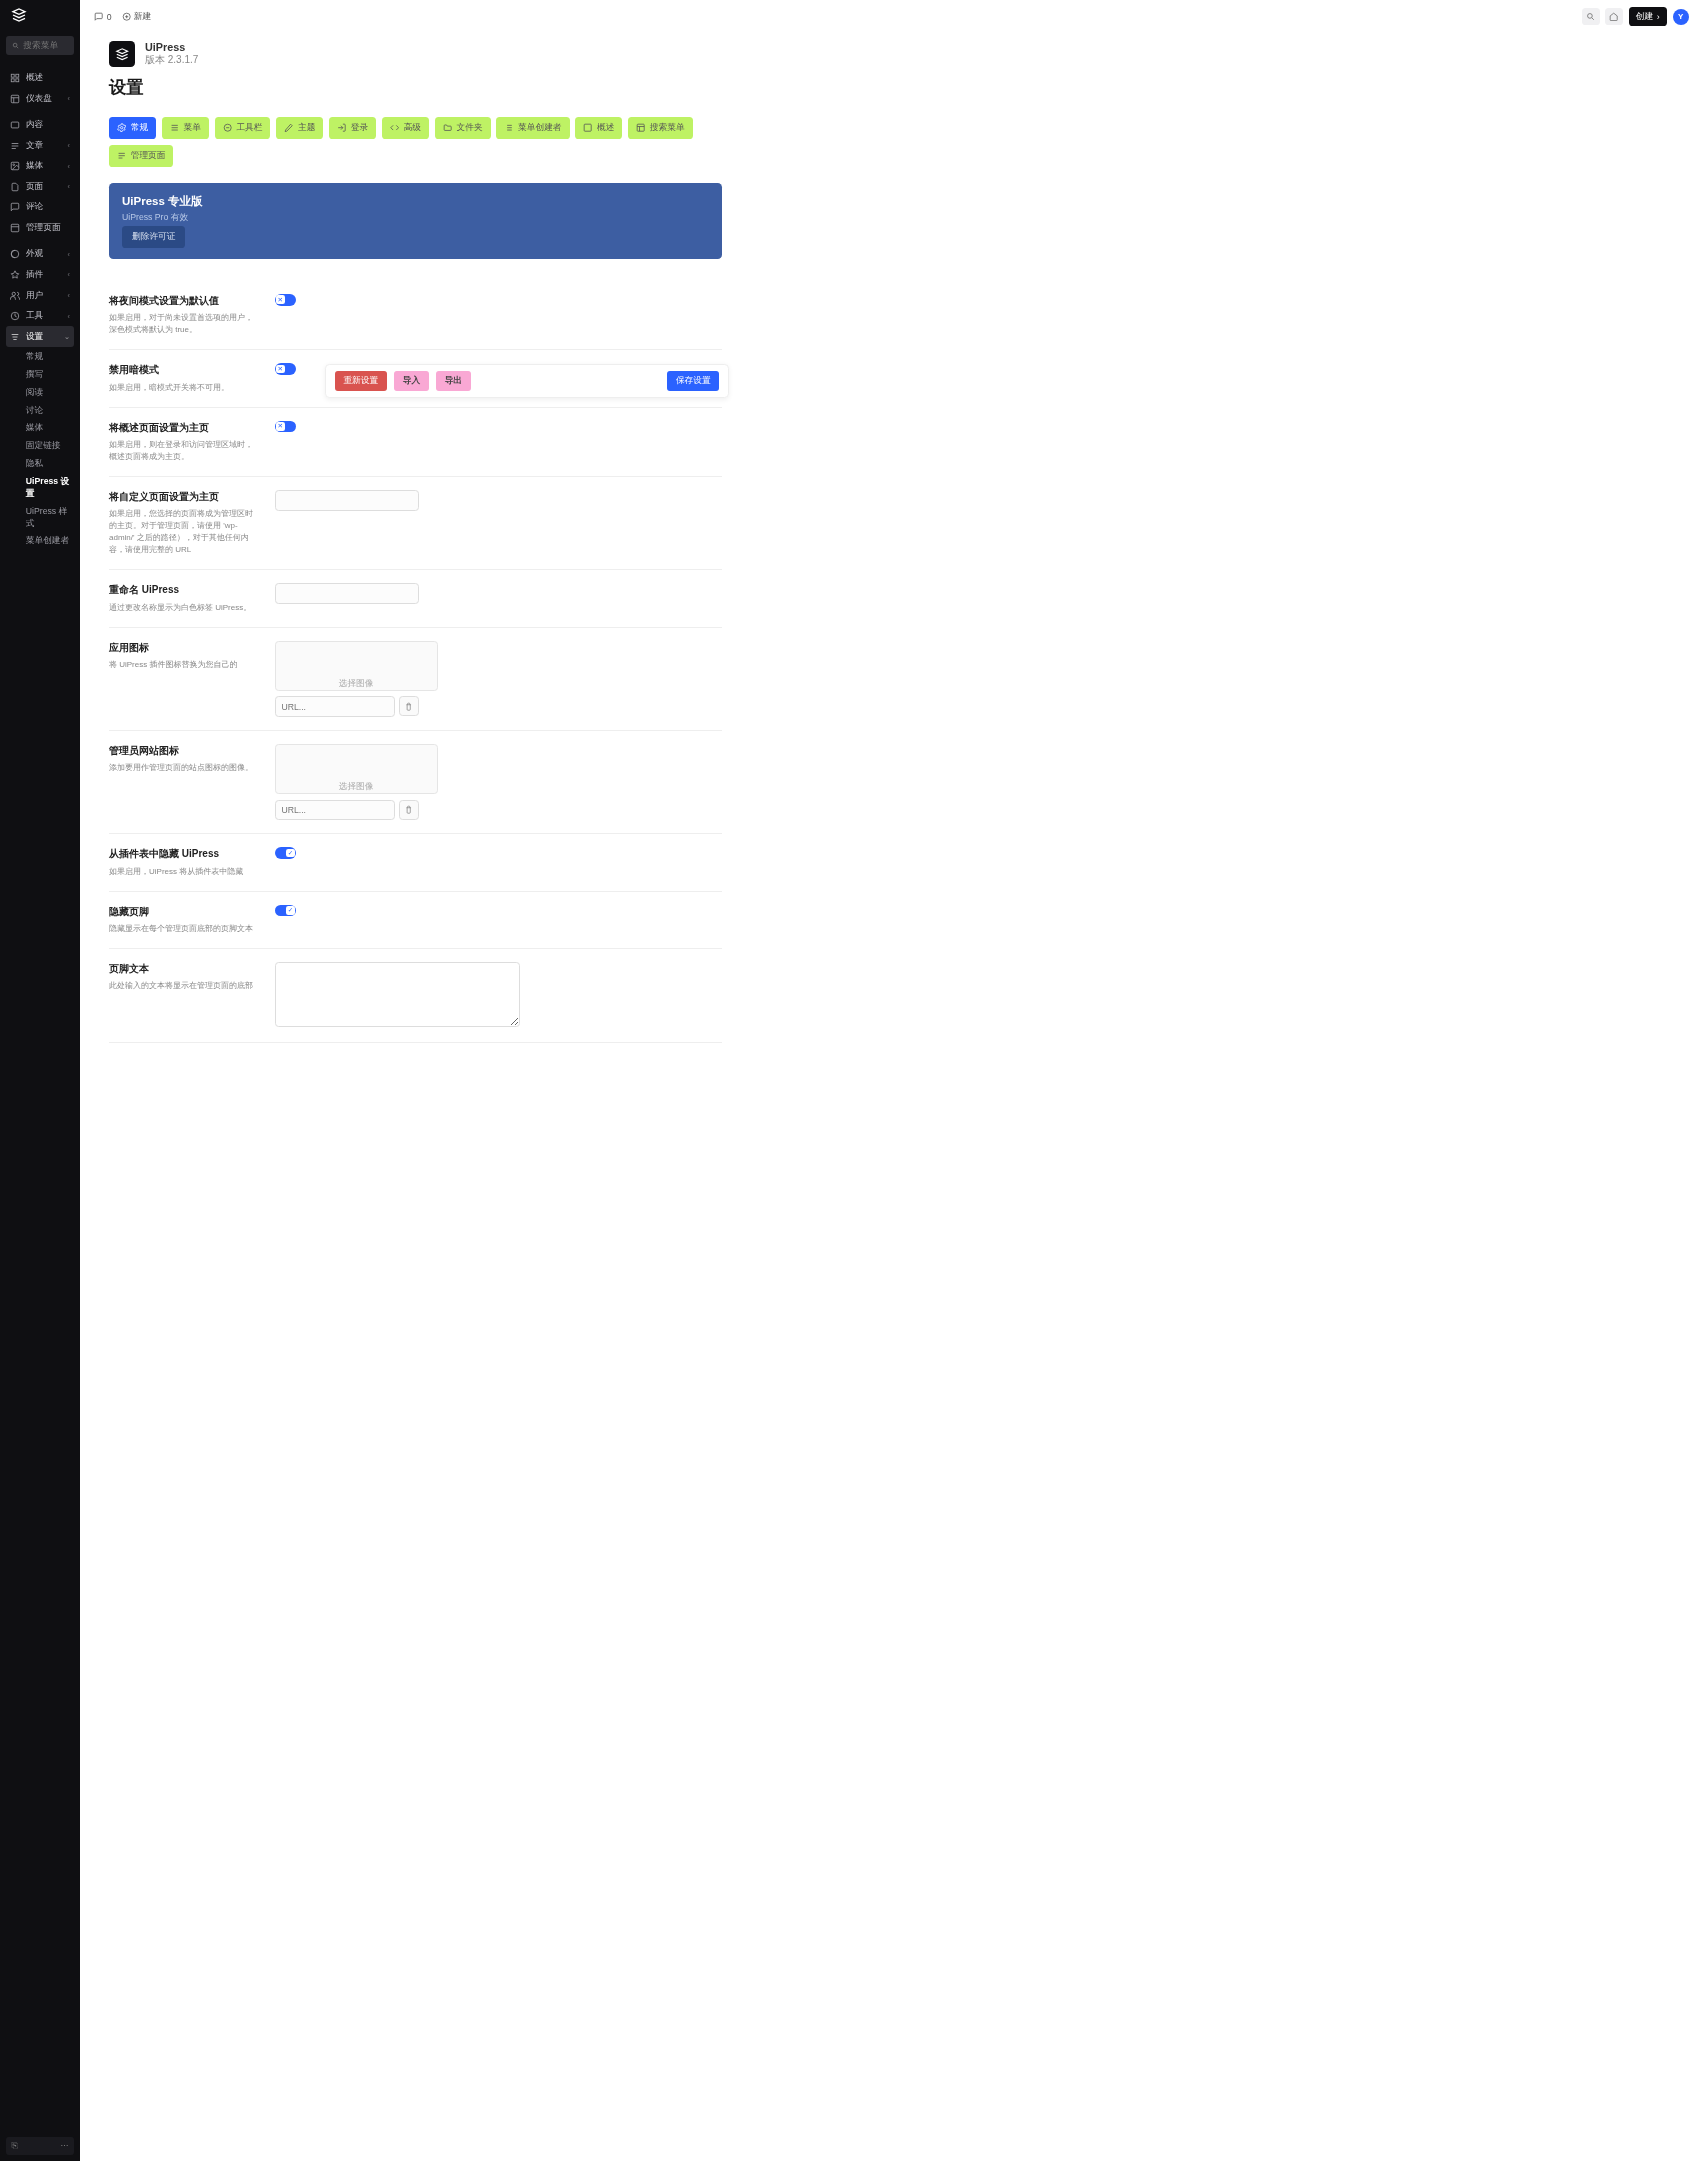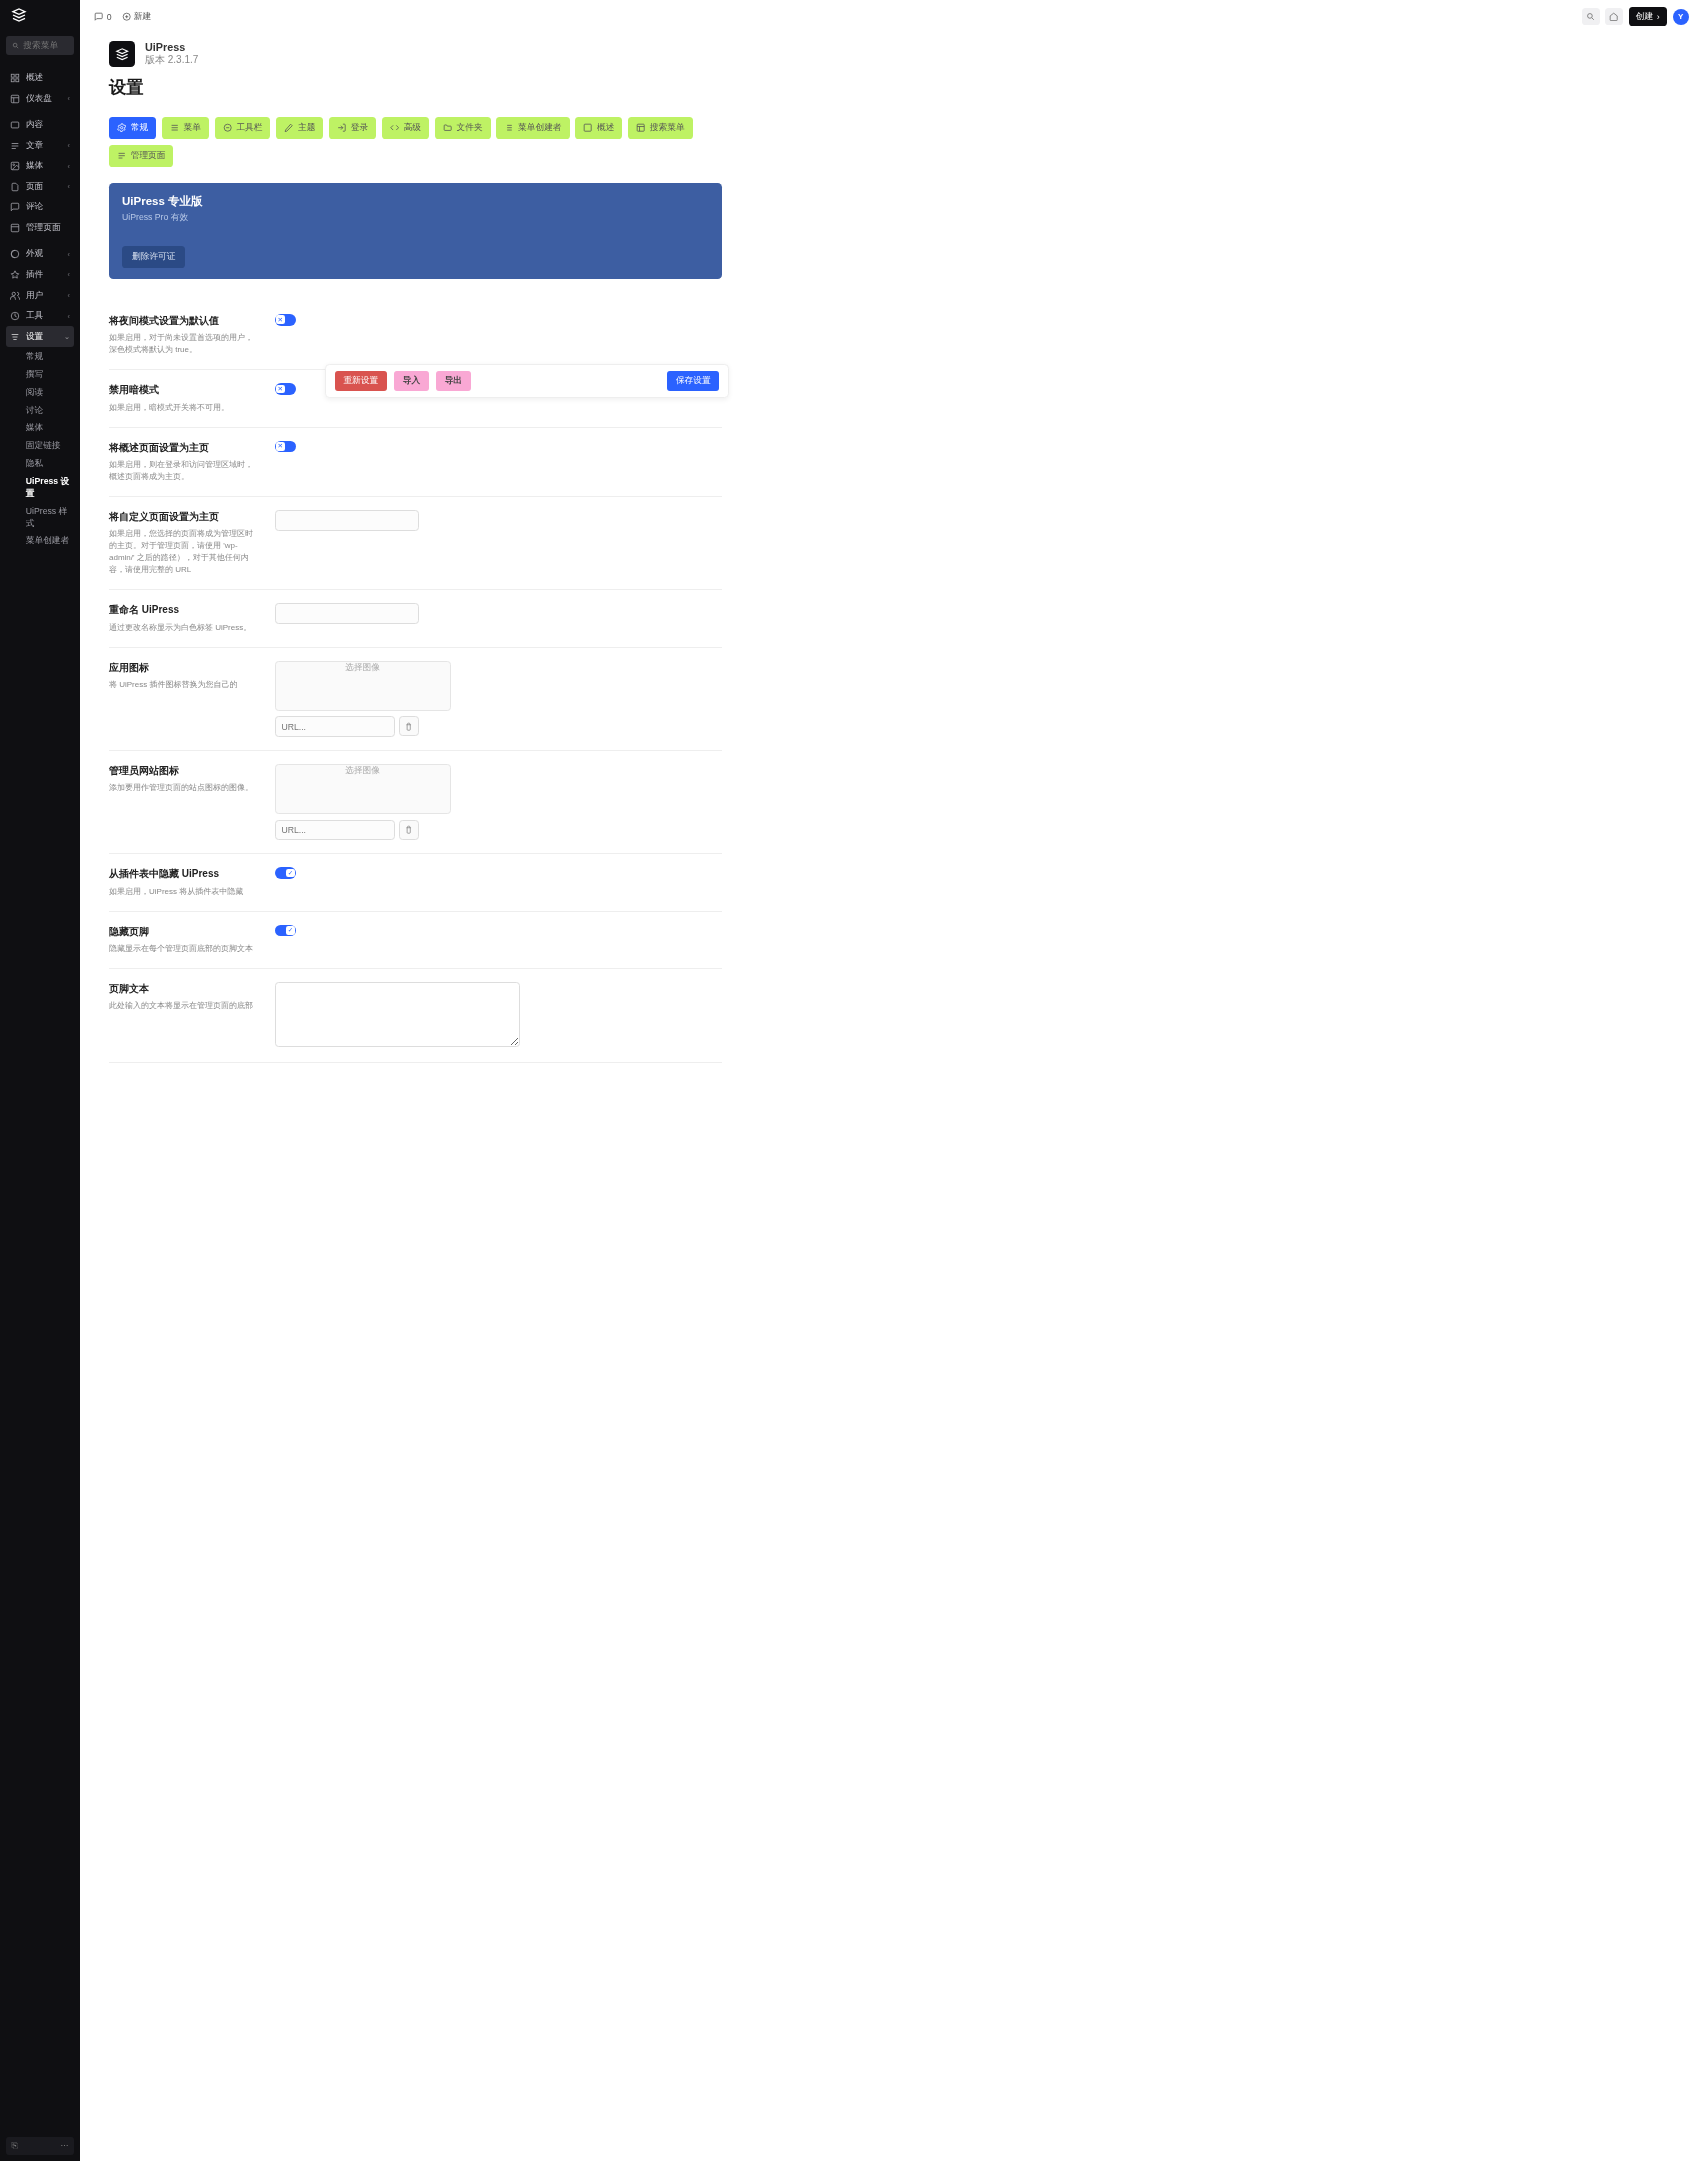--- a/index.html
+++ b/index.html
@@ -41,41 +41,41 @@
 .page-title-block .ver { font-size: 10px; color: #888; }
 .page-h1 { font-size: 17.3px; font-weight: 700; margin: 8.7px 0 17.3px 0; color: #1a1a1a; }
 
 .tabs { display: flex; gap: 5.8px; flex-wrap: wrap; margin-bottom: 16px; }
 .tab { background: #bef264; color: #555; padding: 5px 8px; border-radius: 3.6px; font-size: 8.7px; display: flex; align-items: center; gap: 4.3px; cursor: pointer; }
 .tab.active { background: #2b62ff; color: #fff; }
 .tab svg { width: 9.4px; height: 9.4px; }
 
 .pro-banner { background: #3d5ea2; border-radius: 4.3px; padding: 11.5px 13px; margin-bottom: 21.6px; }
 .pro-banner .t { color: #fff; font-weight: 700; font-size: 11.5px; margin-bottom: 2.9px; }
-.pro-banner .s { color: #b8c9e8; font-size: 8.7px; margin-bottom: 22px; }
+.pro-banner .s { color: #b8c9e8; font-size: 8.7px; margin-bottom: 2px; }
 .pro-banner .btn { background: #2b4a85; color: #d8e1f0; padding: 5px 10px; border-radius: 3.6px; font-size: 8.7px; display: inline-block; cursor: pointer; }
 
 .settings { display: flex; flex-direction: column; }
 .setting-row { display: flex; padding: 13px 0; border-bottom: 0.7px solid #eee; gap: 21.6px; }
 .setting-label { width: 144px; flex-shrink: 0; }
 .setting-label .t { font-weight: 700; font-size: 10px; color: #222; margin-bottom: 4.3px; }
 .setting-label .d { font-size: 8px; color: #888; line-height: 1.5; }
 .setting-control { flex: 1; }
 
 .toggle { width: 21.6px; height: 11.5px; background: #2b62ff; border-radius: 7.2px; position: relative; cursor: pointer; display: flex; align-items: center; padding: 0 1.4px; }
 .toggle .knob { width: 8.7px; height: 8.7px; background: #fff; border-radius: 2.2px; display: flex; align-items: center; justify-content: center; font-size: 5.8px; color: #2b62ff; }
 .toggle.checked { justify-content: flex-end; }
 .toggle .mark { font-size: 6.5px; }
 
 .text-input, .url-input { width: 144px; padding: 4.3px 5.8px; border: 0.7px solid #ddd; border-radius: 3.6px; font-size: 8.7px; background: #fcfcfc; }
 .url-row { display: flex; gap: 4.3px; margin-top: 5.8px; }
 .url-input { width: 120px; }
 .clear-btn { width: 20px; height: 20px; border: 0.7px solid #ddd; background: #fafafa; border-radius: 3.6px; display: flex; align-items: center; justify-content: center; cursor: pointer; color: #888; }
 
-.image-picker { width: 176px; height: 50px; border: 0.7px solid #e5e5e5; border-radius: 3.6px; display: flex; align-items: flex-start; justify-content: center; color: #aaa; font-size: 8.7px; background: #fafafa; cursor: pointer; }
+.image-picker { width: 163px; height: 50px; border: 0.7px solid #e5e5e5; border-radius: 3.6px; display: flex; align-items: flex-end; justify-content: center; color: #aaa; font-size: 8.7px; background: #fafafa; cursor: pointer; }
 
 .textarea { width: 245px; height: 65px; border: 0.7px solid #ddd; border-radius: 3.6px; padding: 4.3px; font-size: 8.7px; resize: both; font-family: inherit; }
 .action-bar { background: rgba(255,255,255,0.95); border: 0.7px solid #eee; border-radius: 4.3px; padding: 5.8px 8.7px; display: flex; gap: 7.2px; align-items: center; position: absolute; top: 364px; left: 245px; right: 29px; max-width: 404px; box-shadow: 0 1.4px 5.8px rgba(0,0,0,0.06); }
 .action-bar .btn { padding: 4.3px 8.7px; border-radius: 2.9px; font-size: 8.7px; cursor: pointer; }
 .btn-reset { background: #d9534f; color: #fff; }
 .btn-grey { background: #f9a8d4; color: #444; font-weight: bold; }
 .btn-save { background: #2b62ff; color: #fff; margin-left: auto; }
 
 .i { width: 9.4px; height: 9.4px; display: inline-block; }
 </style>

